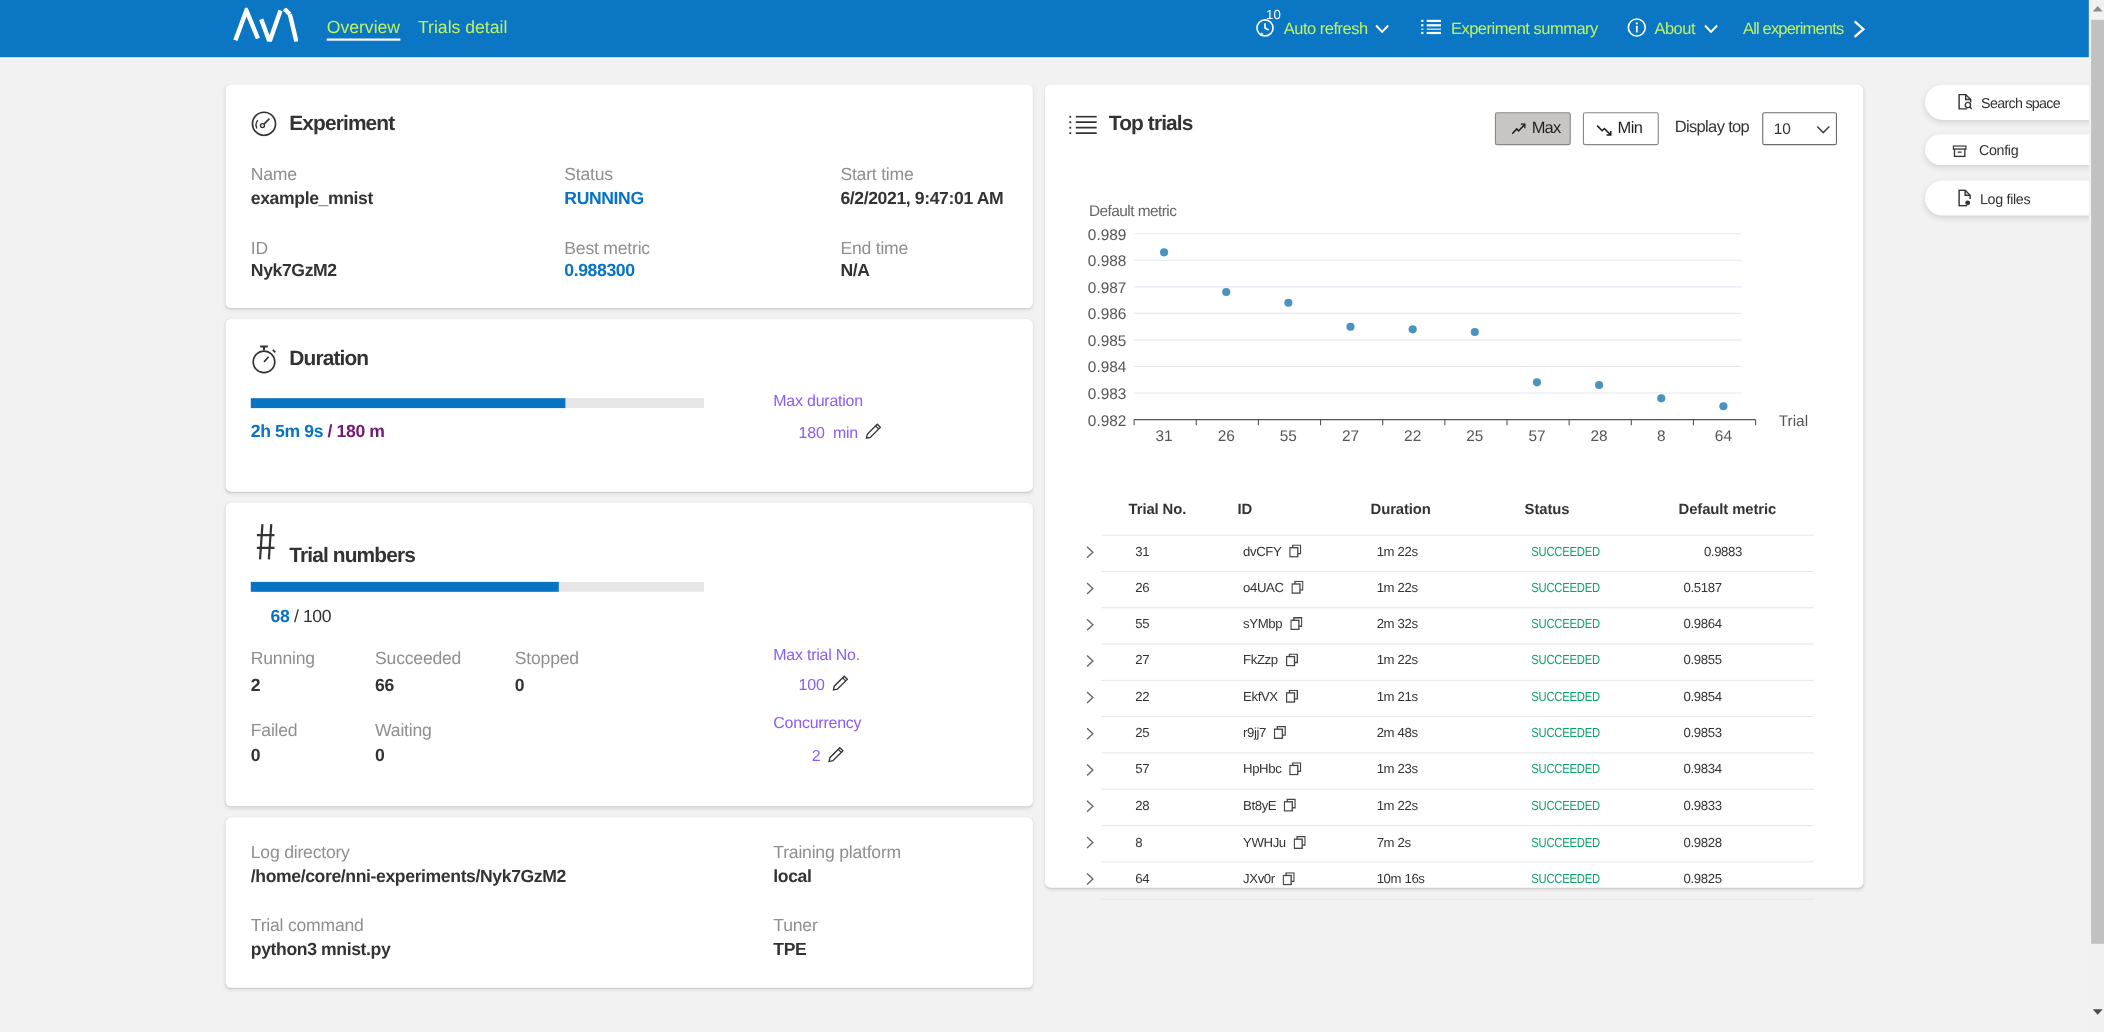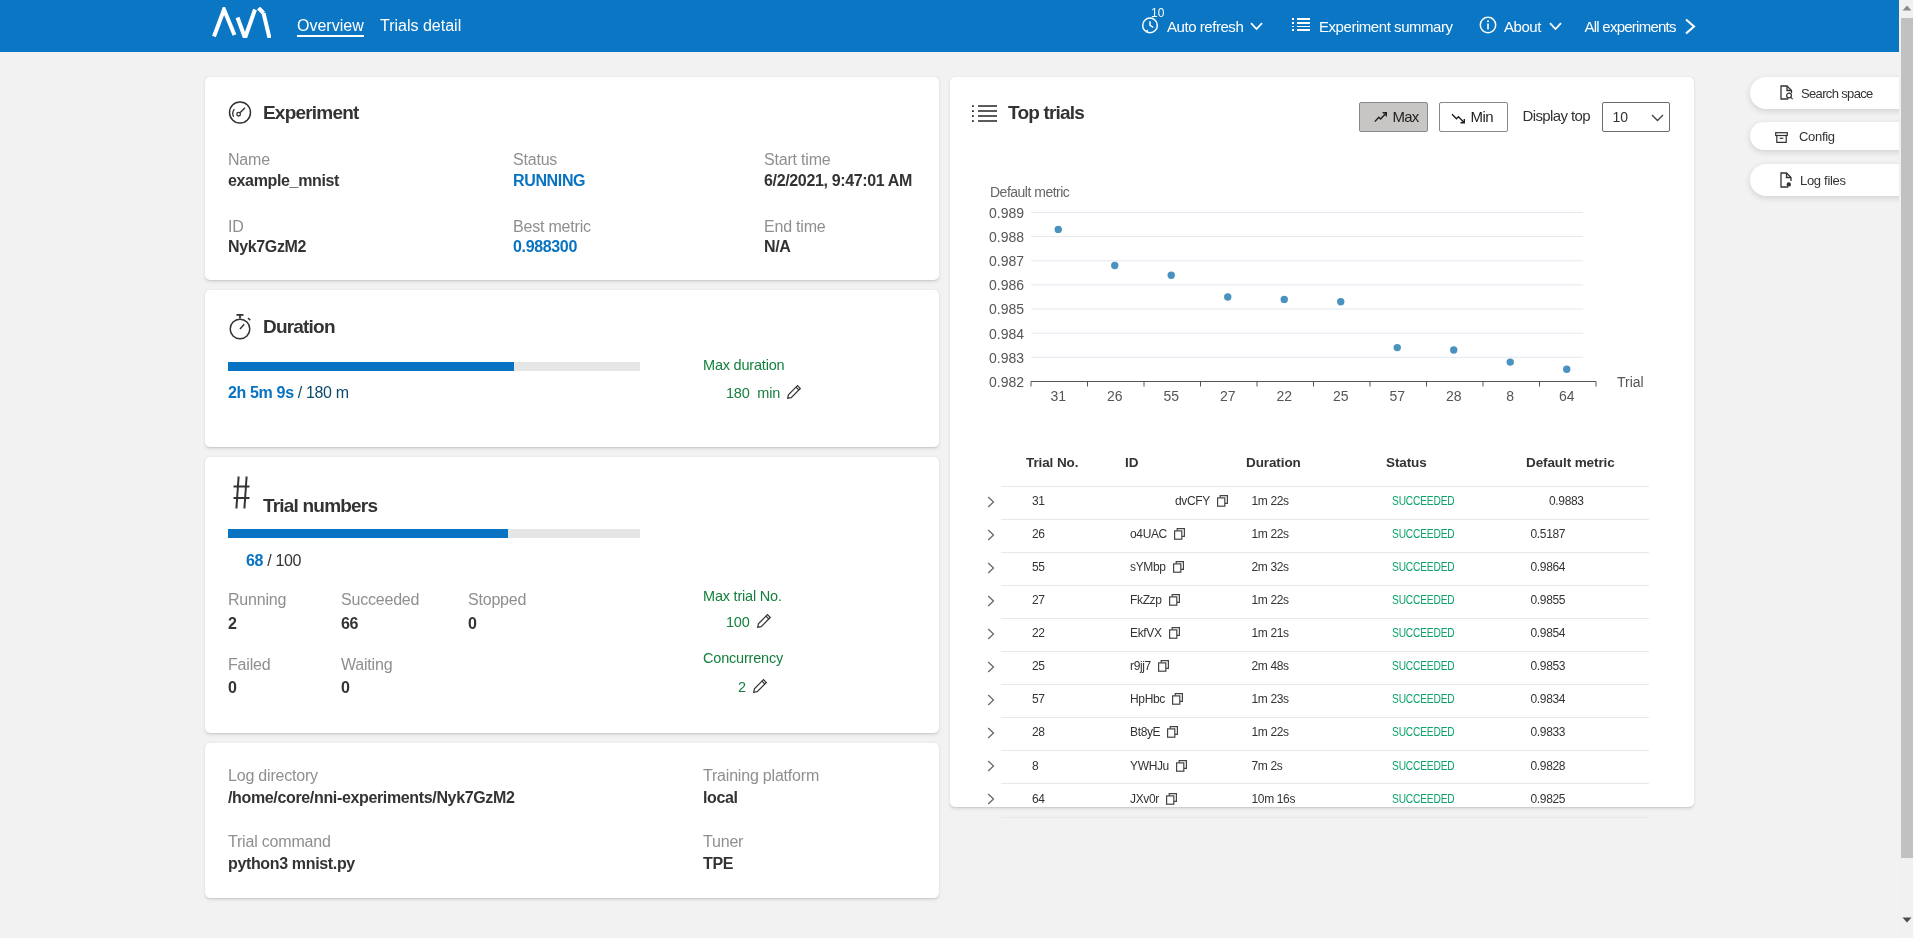--- a/index.html
+++ b/index.html
@@ -1,26 +1,26 @@
 <!DOCTYPE html>
 <html><head>
 <meta charset="utf-8">
 <style>
 *{margin:0;padding:0;box-sizing:border-box}
 html,body{width:1913px;height:938px;overflow:hidden}
 body{font-family:"Liberation Sans",sans-serif;background:#f2f2f2;position:relative}
 .abs{position:absolute}
 .nav{position:absolute;left:0;top:0;width:1899px;height:52px;background:#0b76c4}
-.nav .link{position:absolute;color:#ffffff;font-size:15px;letter-spacing:-0.45px;line-height:17px;top:18px}
+.nav .link{position:absolute;color:#bef264;font-size:15px;letter-spacing:-0.45px;line-height:17px;top:18px}
 .card{position:absolute;background:#fff;border-radius:5px;box-shadow:0 1.6px 3.6px rgba(0,0,0,.1),0 0.3px 0.9px rgba(0,0,0,.07)}
 .ctitle{position:absolute;font-size:19px;font-weight:700;color:#333;line-height:21px;letter-spacing:-0.8px}
 .lbl{position:absolute;font-size:16px;color:#8f8f8f;line-height:18px;letter-spacing:-0.2px}
 .val{position:absolute;font-size:16px;font-weight:700;color:#333;line-height:19px;letter-spacing:-0.35px}
 .blue{color:#0873c2}
-.dlbl{position:absolute;font-size:14.5px;color:#15803d;line-height:16px;letter-spacing:-0.2px}
+.dlbl{position:absolute;font-size:14.5px;color:#8b5cf6;line-height:16px;letter-spacing:-0.2px}
 .bar{position:absolute;height:9px;background:#e6e6e6;width:412px}
 .bar>div{height:9px;background:#0873c2}
 .pencil{display:inline-block;vertical-align:-2px;margin-left:6px}
 .fbtn{position:absolute;width:69px;height:30px;border:1px solid #8a8886;border-radius:2px;background:#fff;font-size:15px;letter-spacing:-0.5px;color:#1f1f1f;line-height:28px}
 .tcell{position:absolute;font-size:12px;color:#333;line-height:13px;letter-spacing:-0.35px}
 .thead{position:absolute;font-size:13.5px;color:#333;line-height:15px;letter-spacing:-0.1px;font-weight:700}
 .trow-line{position:absolute;left:1001px;width:648px;height:1px;background:#e8e8e8}
 .pill{position:absolute;left:1749.5px;background:#fff;box-shadow:0 2px 6px rgba(0,0,0,.14);font-size:13px;letter-spacing:-0.3px;color:#333}
 .pill span{position:absolute;top:10px;line-height:13px}
 </style>
@@ -99,21 +99,21 @@
     <circle cx="12" cy="16" r="9.8" stroke="#333" stroke-width="1.5" fill="none"></circle>
     <line x1="8.5" y1="1.9" x2="15.5" y2="1.9" stroke="#333" stroke-width="1.8"></line>
     <line x1="12" y1="2" x2="12" y2="5.5" stroke="#333" stroke-width="1.8"></line>
     <line x1="20" y1="5" x2="22.3" y2="7.3" stroke="#333" stroke-width="1.6"></line>
     <path d="M12,16 L16.2,11.3" stroke="#333" stroke-width="1.5" fill="none"></path>
   </svg>
   <div class="ctitle" style="left:58px;top:26px">Duration</div>
   <div class="bar" style="left:23px;top:72px">
       <div style="width:286px"></div>
     </div>
-  <div class="val blue" style="left:23px;top:92.5px">2h 5m 9s <span style="color:#0c4a6e;font-weight:400">/ 180 m</span></div>
+  <div class="val blue" style="left:23px;top:92.5px">2h 5m 9s <span style="color:#701a75;font-weight:700">/ 180 m</span></div>
   <div class="dlbl" style="left:498px;top:67px">Max duration</div>
   <div class="dlbl" style="left:521px;top:93.5px">180&nbsp;&nbsp;min<svg class="pencil" width="16" height="16" viewBox="0 0 16 16">
         <path d="M11.5,1.7 L14.3,4.5 L5.2,13.6 L1.7,14.3 L2.4,10.8 Z" stroke="#333" stroke-width="1.2" fill="none"></path>
         <line x1="10" y1="3.2" x2="12.8" y2="6" stroke="#333" stroke-width="1.1"></line>
       </svg></div>
 </div>
 
 <div class="card" style="left:205px;top:457px;width:734px;height:276px">
   <svg class="abs" style="left:28px;top:19px" width="17" height="33" viewBox="0 0 17 33">
     <g stroke="#333" stroke-width="2" fill="none">
@@ -267,21 +267,21 @@
     <div class="thead" style="left:1026px;top:455px">Trial No.</div>
     <div class="thead" style="left:1125px;top:455px">ID</div>
     <div class="thead" style="left:1246px;top:455px">Duration</div>
     <div class="thead" style="left:1386px;top:455px">Status</div>
     <div class="thead" style="left:1526px;top:455px">Default metric</div>
     <div class="trow-line" style="top:485.5px"></div>
     <svg class="abs" style="left:987px;top:495.55px" width="8" height="12" viewBox="0 0 8 12">
       <path d="M1.2,1 L6.5,6 L1.2,11" stroke="#666" stroke-width="1.25" fill="none"></path>
     </svg>
     <div class="tcell" style="left:1032px;top:494.7px">31</div>
-    <div class="tcell" style="left:1175px;top:494.7px">dvCFY<svg style="margin-left:7px;vertical-align:-2px" width="11" height="12" viewBox="0 0 11 12">
+    <div class="tcell" style="left:1130px;top:494.7px">dvCFY<svg style="margin-left:7px;vertical-align:-2px" width="11" height="12" viewBox="0 0 11 12">
         <path d="M3.2,2.7 L3.2,0.6 L10.4,0.6 L10.4,8.3 L8,8.3" stroke="#444" stroke-width="1.2" fill="none"></path>
         <rect x="0.6" y="2.9" width="7.2" height="8.3" stroke="#444" stroke-width="1.2" fill="none"></rect>
       </svg></div>
     <div class="tcell" style="left:1251.5px;top:494.7px">1m 22s</div>
     <div class="tcell" style="left:1391.5px;top:494.7px;color:#0aa368;letter-spacing:-0.2px;transform:scaleX(0.85);transform-origin:left center">SUCCEEDED</div>
     <div class="tcell" style="left:1549px;top:494.7px">0.9883</div>
     <div class="trow-line" style="top:518.6px"></div>
     <svg class="abs" style="left:987px;top:528.65px" width="8" height="12" viewBox="0 0 8 12">
       <path d="M1.2,1 L6.5,6 L1.2,11" stroke="#666" stroke-width="1.25" fill="none"></path>
     </svg>

